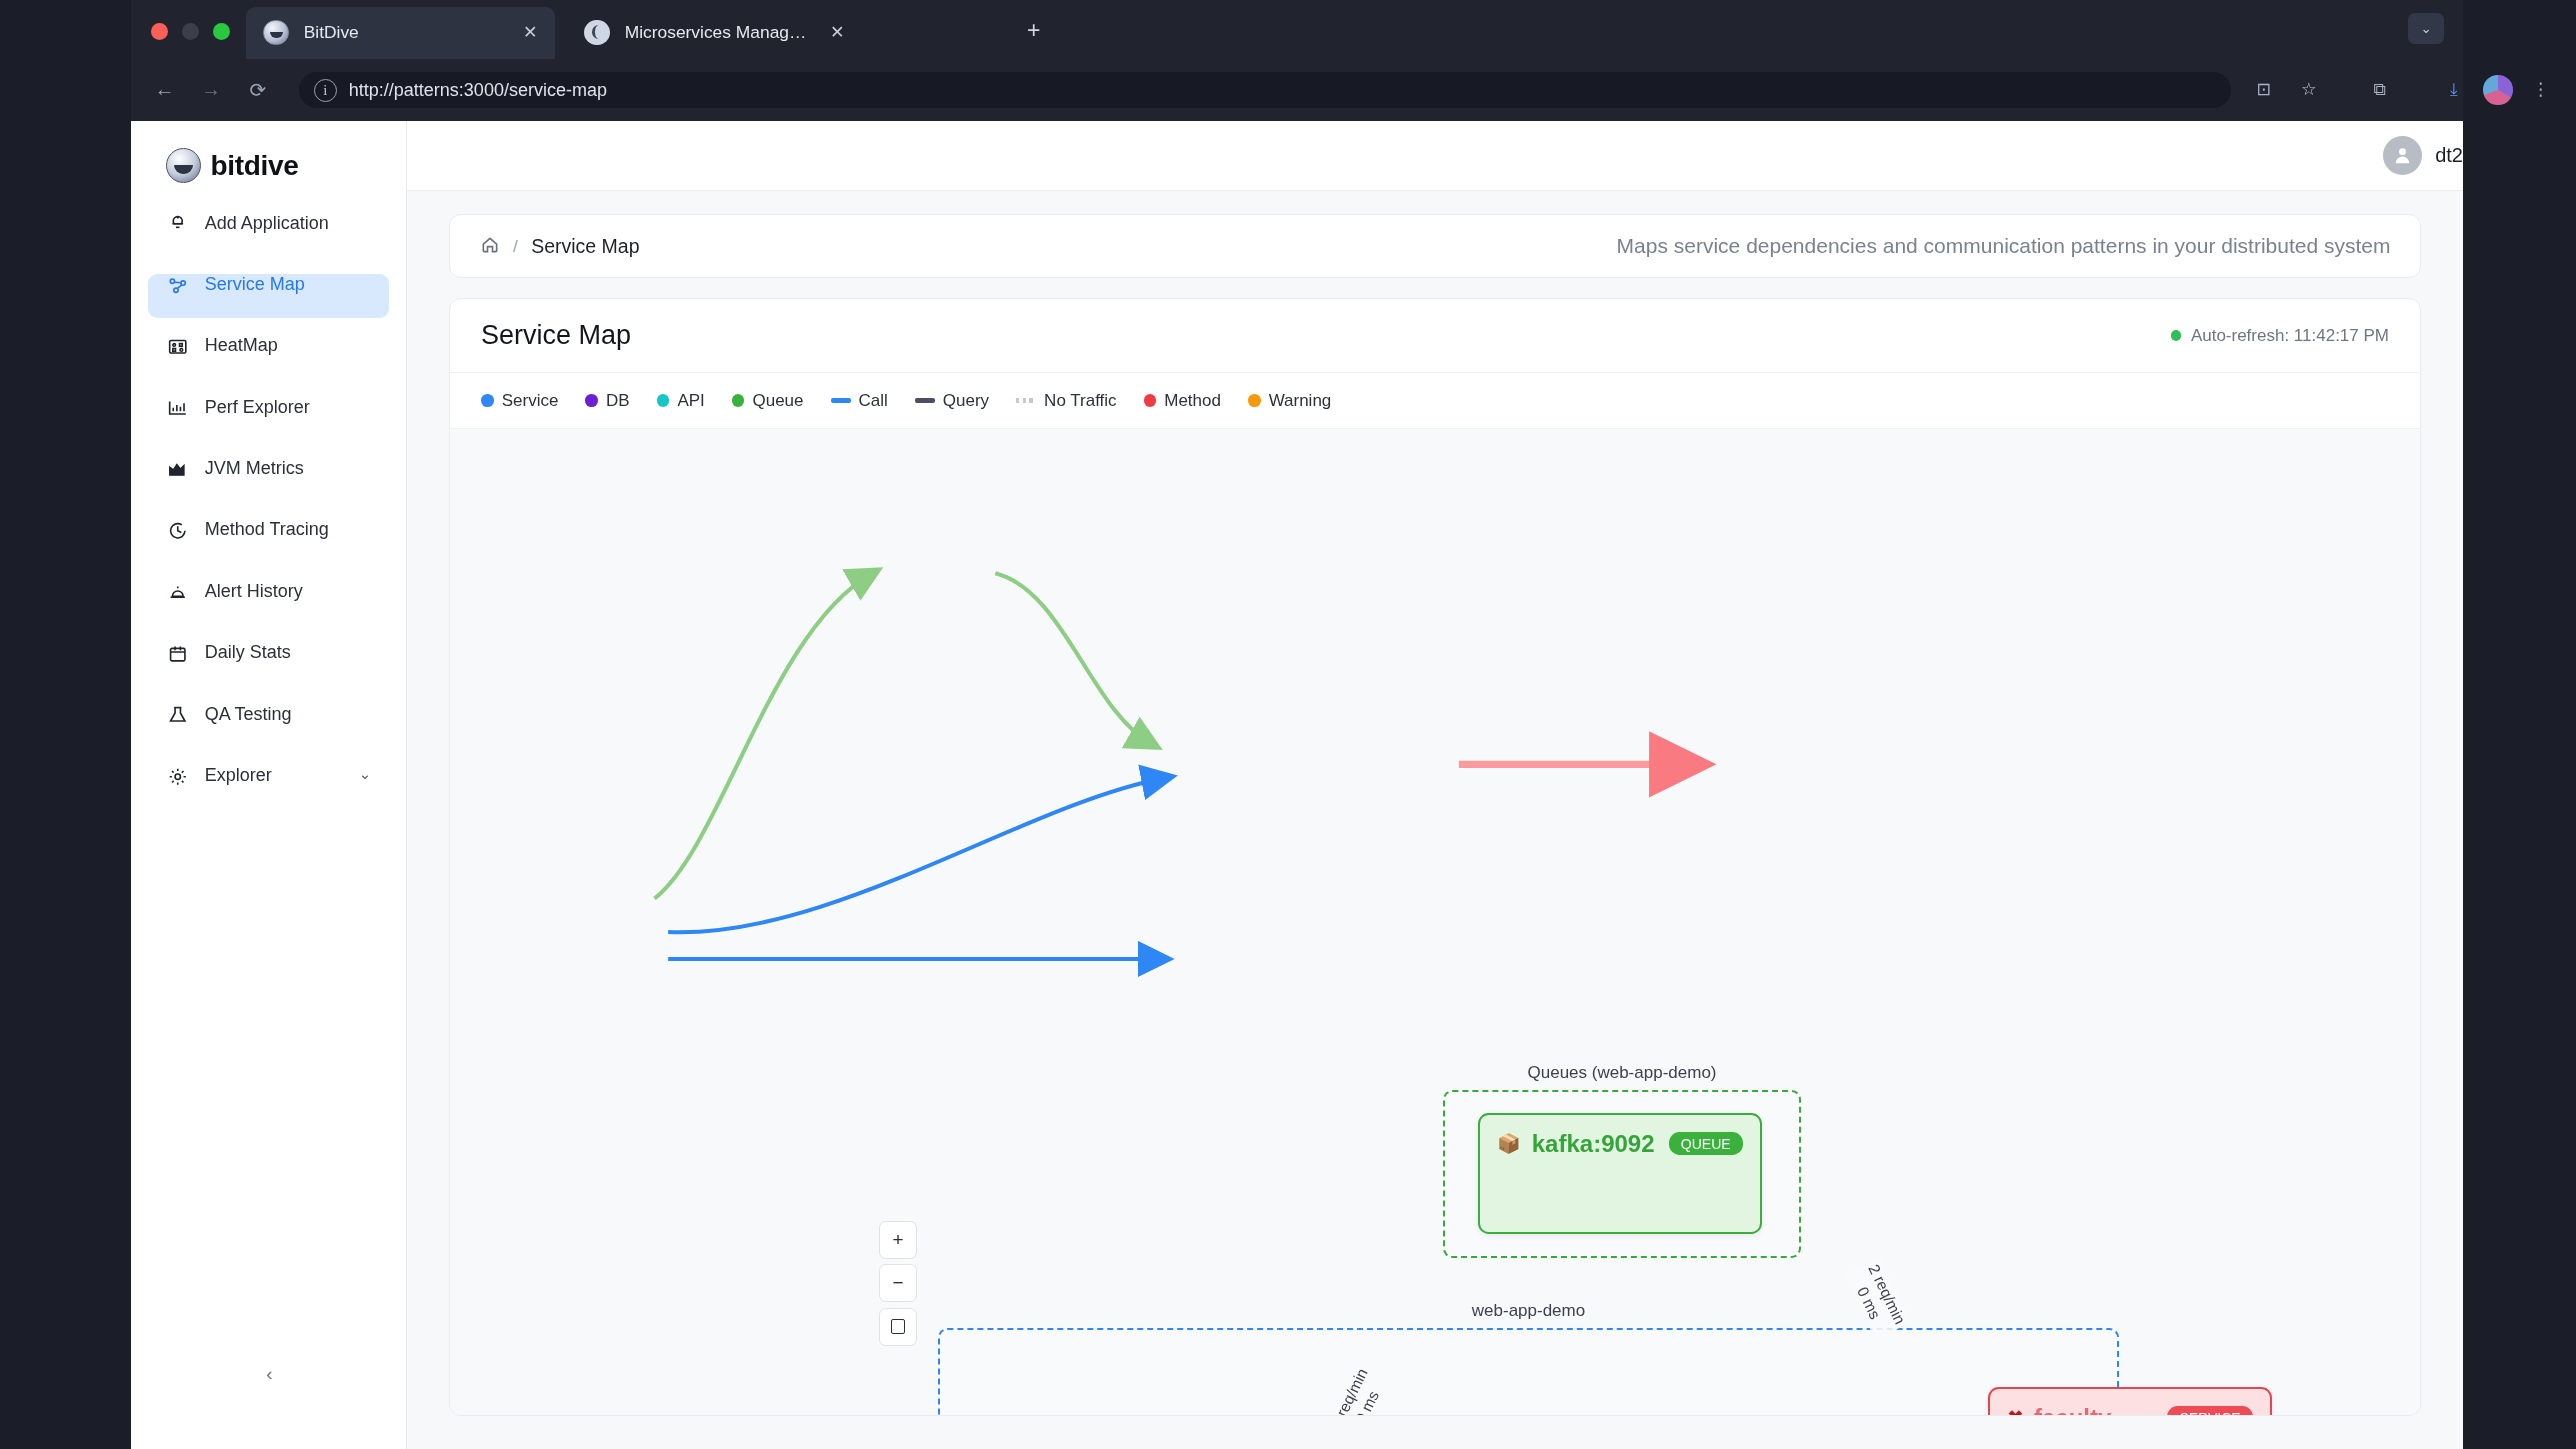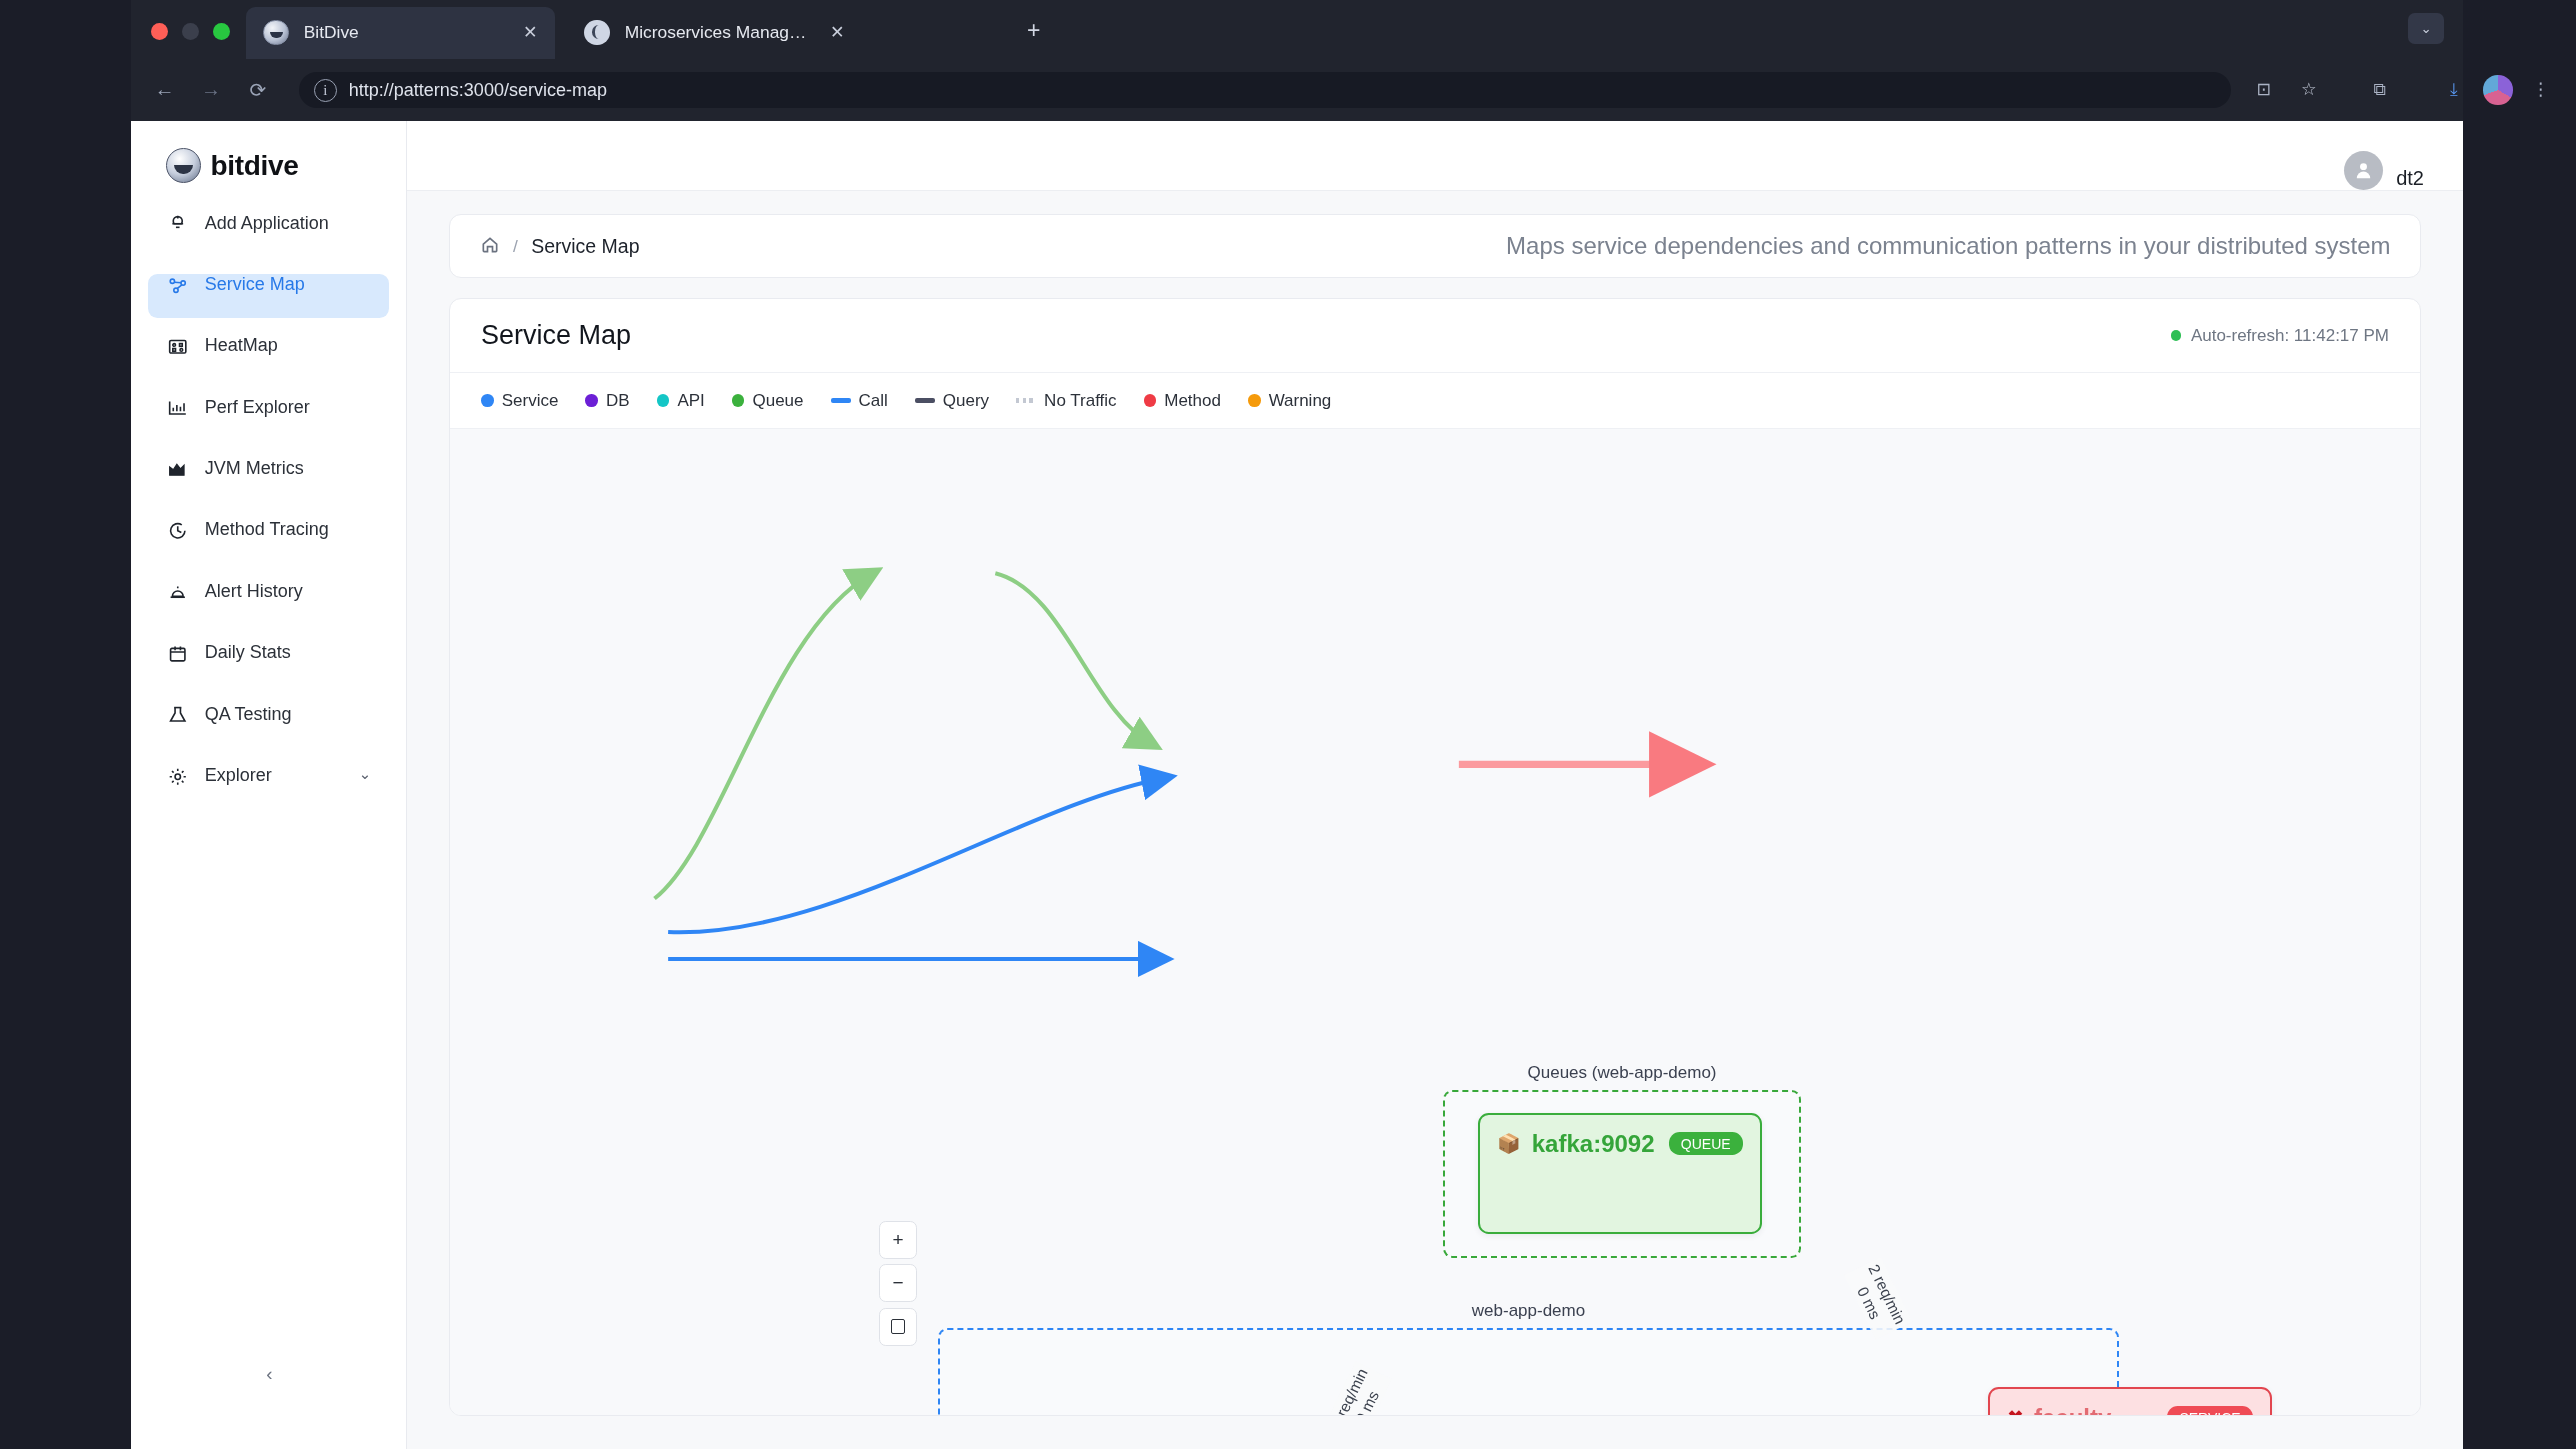--- a/index.html
+++ b/index.html
@@ -141,42 +141,42 @@
   #sidebar-collapse {
     position: absolute; left: 121px; bottom: 58px;
     width: 35px; height: 35px; display: flex; align-items: center; justify-content: center;
     color: #6b7280; font-size: 19px; cursor: pointer;
   }
 
   
   #main { position: absolute; left: 276px; top: 0; right: 0; bottom: 0; background: #f7f8fa; }
   #topbar {
     height: 70px; background: #fff; border-bottom: 0.7px solid #eceef2;
-    display: flex; align-items: flex-end; justify-content: flex-end; padding-right: 39px; gap: 13.4px;
+    display: flex; align-items: center; justify-content: flex-end; gap: 13.4px;
   }
   #user-avatar {
     width: 39px; height: 39px; border-radius: 50%; background: #b8bcc4;
     display: flex; align-items: center; justify-content: center;
   }
   #user-avatar svg { width: 23px; height: 23px; fill: #fff; }
   #user-name { font-size: 20px; color: #1b1f26; }
 
   .card {
     background: #fff; border: 0.7px solid #e9ebf0; border-radius: 12px;
     margin: 0 42px;
   }
   #breadcrumb-card {
     margin-top: 23px; height: 64px; display: flex; align-items: center;
     padding: 0 29.5px; justify-content: space-between;
   }
   #breadcrumb { display: flex; align-items: center; gap: 13.4px; }
   #home-icon svg { width: 20px; height: 20px; stroke: #6b7280; fill: none; stroke-width: 2; }
   #breadcrumb-sep { color: #9ba2af; font-size: 17.4px; }
   #breadcrumb-current { font-size: 19.5px; color: #1d222b; }
-  #page-subtitle { font-size: 24px; color: #7b828f; }
+  #page-subtitle { font-size: 21px; color: #7b828f; }
 
   #map-card { margin-top: 20px; border-radius: 12px; overflow: hidden; }
   #map-header {
     height: 74px; display: flex; align-items: center; justify-content: space-between;
     padding: 0 31px; border-bottom: 0.7px solid #eef0f4;
   }
   #page-title { font-size: 27px; color: #12161d; font-weight: 400; }
   #autorefresh { display: flex; align-items: center; gap: 9.4px; }
   #refresh-dot { width: 10.7px; height: 10.7px; border-radius: 50%; background: #2fbf55; }
   #autorefresh-text { font-size: 17px; color: #6e7683; }

